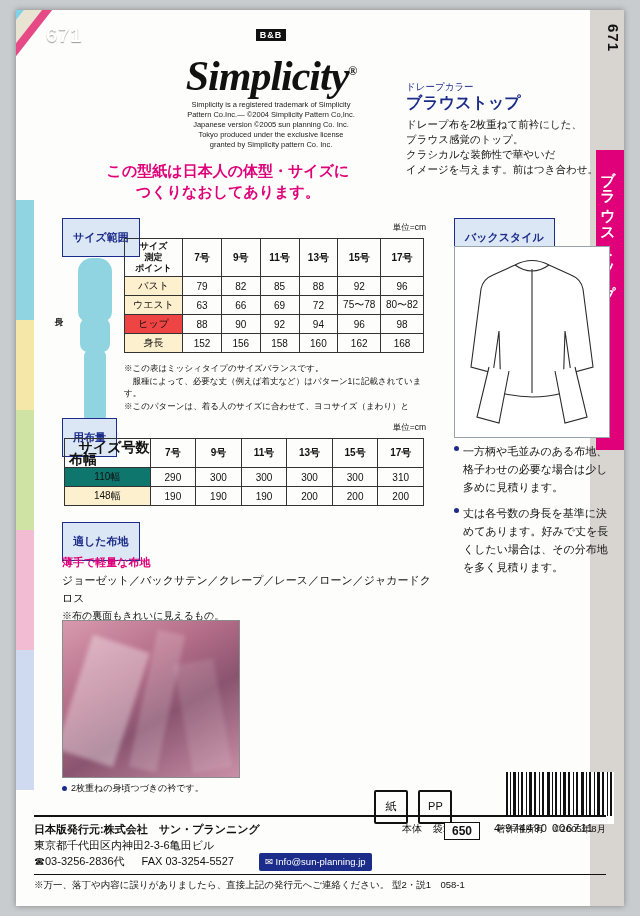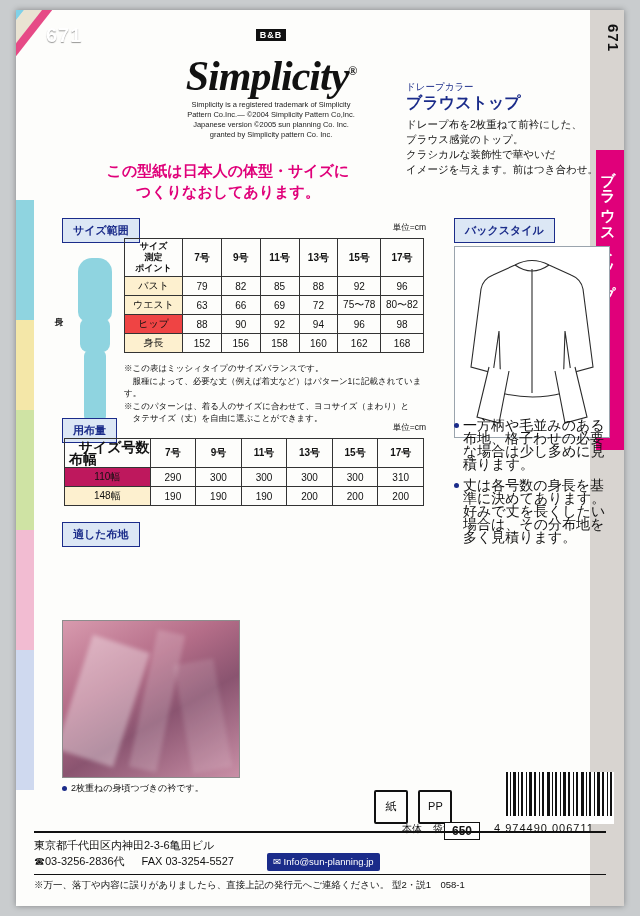--- a/index.html
+++ b/index.html
@@ -79,36 +79,36 @@
 
   
   .descr{position:absolute;left:390px;top:70px;width:200px;}
   .descr .small{font-size:9.5px;color:#1b2c8a;line-height:13px;}
   .descr .title{font-size:16px;font-weight:bold;color:#1b2c8a;line-height:20px;margin-bottom:4px;}
   .descr .body{font-size:10.5px;color:#111;line-height:15px;}
 
   
   .seclabel{
     position:absolute;border:1px solid #1b2c8a;background:#dce7f5;color:#1b2c8a;
-    font-size:11px;font-weight:bold;padding:4px 10px;
+    font-size:11px;font-weight:bold;padding:11px 10px;
   }
 
   
   table.grid{border-collapse:collapse;font-size:10px;}
   table.grid th, table.grid td{
     border:1px solid #333;text-align:center;padding:2px 0;color:#111;
   }
   .unit{font-size:8.5px;color:#111;text-align:right;}
 
   
   .backstyle{
     position:absolute;left:438px;top:236px;width:154px;height:190px;
     border:1px solid #9aa4ad;background:#fff;
   }
-  .bullets{position:absolute;left:438px;top:409px;width:158px;font-size:14px;line-height:13px;color:#111;}
+  .bullets{position:absolute;left:438px;top:432px;width:158px;font-size:11px;line-height:18px;color:#111;}
   .bullets p{margin:0 0 8px 0;padding-left:9px;position:relative;}
   .bullets p:before{
     content:"";position:absolute;left:0;top:4px;width:5px;height:5px;border-radius:50%;
     background:#1b2c8a;
   }
 
   
   .photo{
     position:absolute;left:46px;top:610px;width:176px;height:156px;
     background:linear-gradient(150deg,#d89aae 0%,#b46d88 35%,#8a5470 60%,#c98fa6 100%);
@@ -199,20 +199,21 @@
       <div class="vtext">ブラウストップ</div>
     </div>
 
     <div class="logoblock">
       <span class="brandmark">B&amp;B</span>
       <div class="brand"><span>Simplicity</span><sup>®</sup></div>
       <div class="legal">
         <div>Simplicity is a registered trademark of Simplicity</div>
         <div>Pattern Co.Inc.— ©2004 Simplicity Pattern Co,Inc.</div>
         <div>Japanese version ©2005 sun planning Co. Inc.</div>
+        <div>Tokyo produced under the exclusive license</div>
         <div>granted by Simplicity pattern Co. Inc.</div>
       </div>
     </div>
 
     <div class="jpheadline" style="white-space:pre-line;">この型紙は日本人の体型・サイズに
 つくりなおしてあります。</div>
 
     <div class="descr">
       <div class="small">ドレープカラー</div>
       <div class="title">ブラウストップ</div>
@@ -282,21 +283,20 @@
         <td>162</td>
         <td>168</td>
       </tr>
     </tbody>
       </table>
 
     <div class="smallnote" style="position:absolute;left:108px;top:352px;width:300px;">
       <div>※この表はミッシィタイプのサイズバランスです。</div>
       <div>　服種によって、必要な丈（例えば着丈など）はパターン1に記載されています。</div>
       <div>※このパターンは、着る人のサイズに合わせて、ヨコサイズ（まわり）と</div>
-      <div>　タテサイズ（丈）を自由に選ぶことができます。</div>
     </div>
 
     <div class="seclabel" style="left:438px;top:208px;">バックスタイル</div>
     <div class="backstyle">
       <svg width="154" height="190" viewBox="0 0 154 190">
         <g fill="#ffffff" stroke="#2b2b2b" stroke-width="1.1">
           <path d="M60 18 q17 -9 34 0 l22 10 q10 4 12 14 l10 78 -22 6 -6 -42 -2 62 q-30 8 -62 0 l-2 -62 -6 42 -22 -6 10 -78 q2 -10 12 -14 z"></path>
           <path d="M60 18 q17 12 34 0"></path>
           <path d="M77 22 v124"></path>
           <path d="M34 120 l-12 50 22 6 10 -52"></path>
@@ -320,41 +320,47 @@
           <span style="float:right;">サイズ号数</span><br><span>布幅</span>
         </th>
         <th style="width:46px;">7号</th>
         <th style="width:46px;">9号</th>
         <th style="width:46px;">11号</th>
         <th style="width:46px;">13号</th>
         <th style="width:46px;">15号</th>
         <th style="width:46px;">17号</th>
       </tr>
       <tr>
-        <td style="background:#be185d;">110幅</td>
+        <td style="background:#0f766e;">110幅</td>
         <td>290</td>
         <td>300</td>
         <td>300</td>
         <td>300</td>
         <td>300</td>
         <td>310</td>
       </tr>
       <tr>
         <td style="background:#fdf0cf;">148幅</td>
         <td>190</td>
         <td>190</td>
         <td>190</td>
         <td>200</td>
         <td>200</td>
         <td>200</td>
       </tr>
     </tbody>
       </table>
 
     <div class="seclabel" style="left:46px;top:512px;">適した布地</div>
+    <div style="position:absolute;left:46px;top:543px;width:370px;">
+      <div style="font-size:11px;color:#e0007a;font-weight:bold;line-height:18px;">薄手で軽量な布地</div>
+      <div style="font-size:11px;color:#111;line-height:18px;">ジョーゼット／バックサテン／クレープ／レース／ローン／ジャカードクロス</div>
+      <div style="font-size:10px;color:#111;line-height:17px;">※布の裏面もきれいに見えるもの。</div>
+      <div style="font-size:10px;color:#111;line-height:17px;">※付属品は必要ありません。</div>
+    </div>
 
     <div class="photo">
       <div class="hl" style="left:10px;top:20px;width:60px;height:120px;transform:rotate(18deg);"></div>
       <div class="hl" style="left:80px;top:10px;width:28px;height:140px;transform:rotate(12deg);opacity:.5;"></div>
       <div class="hl" style="left:120px;top:40px;width:40px;height:110px;transform:rotate(-10deg);opacity:.35;"></div>
     </div>
     <div class="photocap">2枚重ねの身頃つづきの衿です。</div>
 
     <div class="marks">
       <span class="mark">紙</span>
@@ -390,25 +396,29 @@
         <i style="left:85px;width:2px;"></i>
       <i style="left:90px;width:1px;"></i>
         <i style="left:93px;width:3px;"></i>
         <i style="left:98px;width:2px;"></i>
       <i style="left:103px;width:1px;"></i>
         <i style="left:106px;width:2px;"></i>
     </div>
     <div class="barnum">4 974490 006711</div>
 
     <div class="footer">
+      <div class="l1">
+        <span>日本版発行元:</span><span>株式会社　サン・プランニング</span>
+        <span class="right">著作権所有　©2005年8月</span>
+      </div>
       <div class="l2">東京都千代田区内神田2-3-6亀田ビル</div>
       <div class="l2">
         <span>☎</span><span>03-3256-2836代</span>
         <span style="margin-left:14px;">FAX 03-3254-5527</span>
-        <span style="margin-left:30px;" class="mailbox"><span>✉</span> <span>Info@sun-planning.jp</span></span>
+        <span style="margin-left:22px;" class="mailbox"><span>✉</span> <span>Info@sun-planning.jp</span></span>
       </div>
       <div class="hr"></div>
       <div class="l3">
         <span>※万一、落丁や内容に誤りがありましたら、直接上記の発行元へご連絡ください。</span>
         <span style="">型2・説1　058-1</span>
       </div>
     </div>
 
   </div>
 </div>

